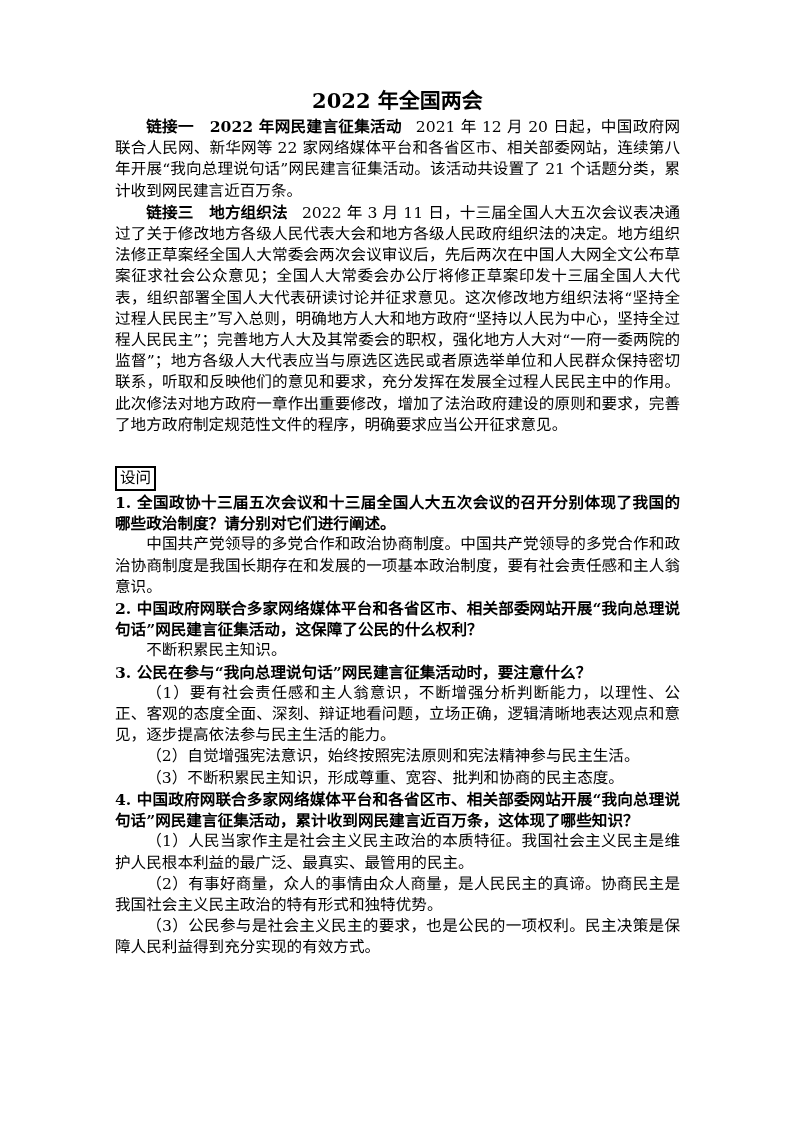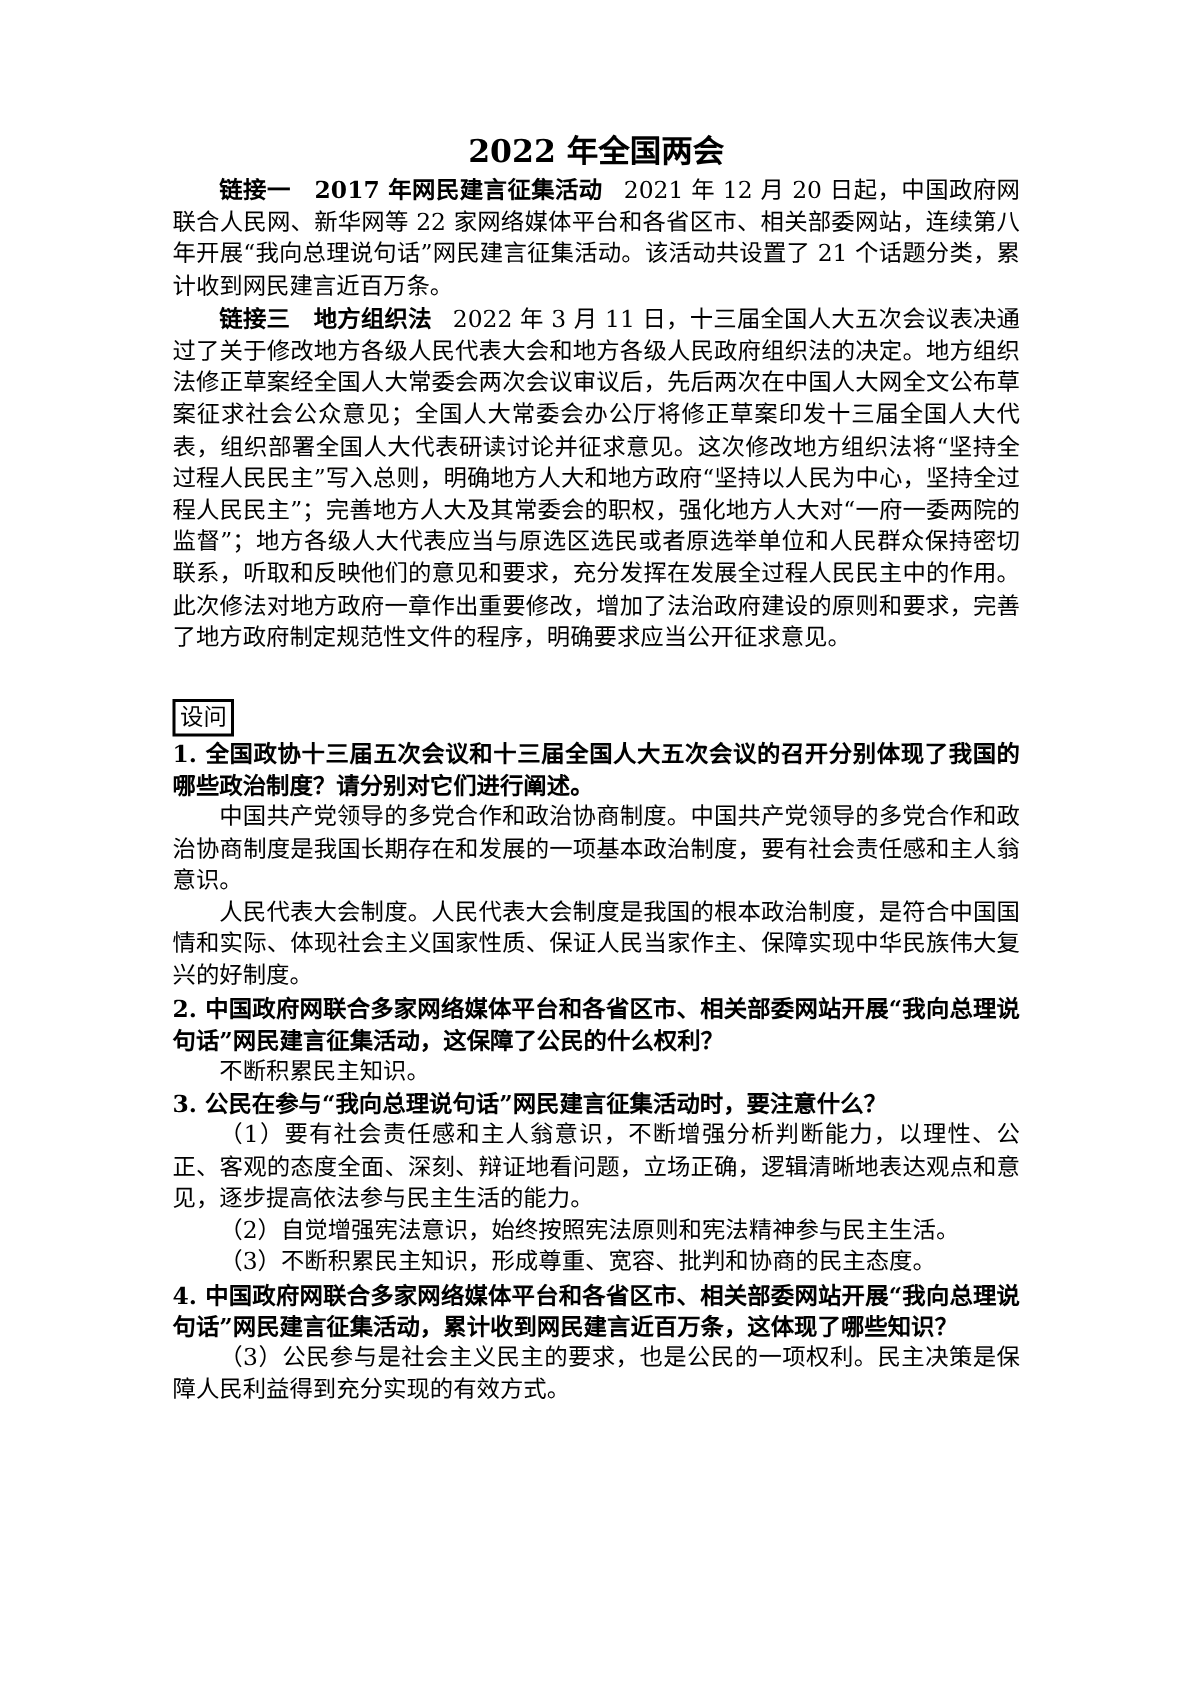--- a/index.html
+++ b/index.html
@@ -62,37 +62,38 @@
     padding: 1px 3px;
   }
 </style>
 </head>
 <body>
 
 <div class="page">
 
   <h1 class="doc-title">2022 年全国两会</h1>
 
-  <p class="para"><span class="lead">链接一　2017 年网民建言征集活动</span><span>2021 年 12 月 20 日起，中国政府网联合人民网、新华网等 22 家网络媒体平台和各省区市、相关部委网站，连续第八年开展“我向总理说句话”网民建言征集活动。该活动共设置了 21 个话题分类，累计收到网民建言近百万条。</span></p>
+  <p class="para"><span class="lead">链接一　2022 年网民建言征集活动</span><span>2021 年 12 月 20 日起，中国政府网联合人民网、新华网等 22 家网络媒体平台和各省区市、相关部委网站，连续第八年开展“我向总理说句话”网民建言征集活动。该活动共设置了 21 个话题分类，累计收到网民建言近百万条。</span></p>
 
 
   <p class="para"><span class="lead">链接三　地方组织法</span><span>2022 年 3 月 11 日，十三届全国人大五次会议表决通过了关于修改地方各级人民代表大会和地方各级人民政府组织法的决定。地方组织法修正草案经全国人大常委会两次会议审议后，先后两次在中国人大网全文公布草案征求社会公众意见；全国人大常委会办公厅将修正草案印发十三届全国人大代表，组织部署全国人大代表研读讨论并征求意见。这次修改地方组织法将“坚持全过程人民民主”写入总则，明确地方人大和地方政府“坚持以人民为中心，坚持全过程人民民主”；完善地方人大及其常委会的职权，强化地方人大对“一府一委两院的监督”；地方各级人大代表应当与原选区选民或者原选举单位和人民群众保持密切联系，听取和反映他们的意见和要求，充分发挥在发展全过程人民民主中的作用。此次修法对地方政府一章作出重要修改，增加了法治政府建设的原则和要求，完善了地方政府制定规范性文件的程序，明确要求应当公开征求意见。</span></p>
 
   <div class="setwen-wrap">
     <span class="setwen-box">设问</span>
   </div>
 
   <p class="question">1. 全国政协十三届五次会议和十三届全国人大五次会议的召开分别体现了我国的哪些政治制度？请分别对它们进行阐述。</p>
   <p class="para">中国共产党领导的多党合作和政治协商制度。中国共产党领导的多党合作和政治协商制度是我国长期存在和发展的一项基本政治制度，要有社会责任感和主人翁意识。</p>
-  <p class="para">人民代表大会制度。人民代表大会制度是我国的根本政治制度，是符合中国国情和实际、体现社会主义国家性质、保证人民当家作主、保障实现中华民族伟大复兴的好制度。</p>
 
   <p class="question">2. 中国政府网联合多家网络媒体平台和各省区市、相关部委网站开展“我向总理说句话”网民建言征集活动，这保障了公民的什么权利？</p>
   <p class="para">不断积累民主知识。</p>
 
   <p class="question">3. 公民在参与“我向总理说句话”网民建言征集活动时，要注意什么？</p>
   <p class="para">（1）要有社会责任感和主人翁意识，不断增强分析判断能力，以理性、公正、客观的态度全面、深刻、辩证地看问题，立场正确，逻辑清晰地表达观点和意见，逐步提高依法参与民主生活的能力。</p>
   <p class="para">（2）自觉增强宪法意识，始终按照宪法原则和宪法精神参与民主生活。</p>
   <p class="para">（3）不断积累民主知识，形成尊重、宽容、批判和协商的民主态度。</p>
 
   <p class="question">4. 中国政府网联合多家网络媒体平台和各省区市、相关部委网站开展“我向总理说句话”网民建言征集活动，累计收到网民建言近百万条，这体现了哪些知识？</p>
+  <p class="para">（1）人民当家作主是社会主义民主政治的本质特征。我国社会主义民主是维护人民根本利益的最广泛、最真实、最管用的民主。</p>
+  <p class="para">（2）有事好商量，众人的事情由众人商量，是人民民主的真谛。协商民主是我国社会主义民主政治的特有形式和独特优势。</p>
   <p class="para">（3）公民参与是社会主义民主的要求，也是公民的一项权利。民主决策是保障人民利益得到充分实现的有效方式。</p>
 
 </div>
 
 </body></html>

